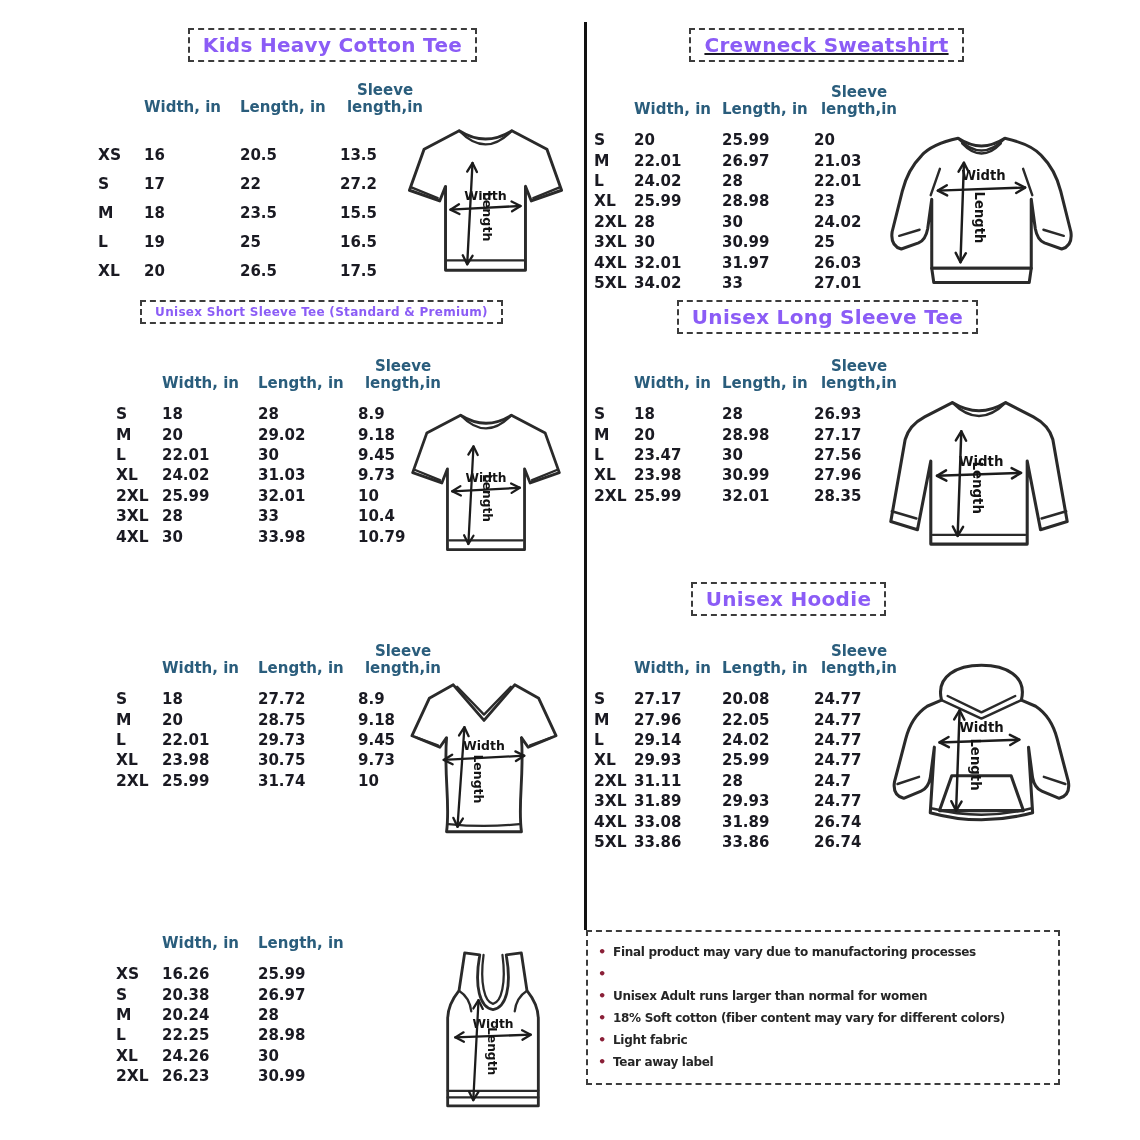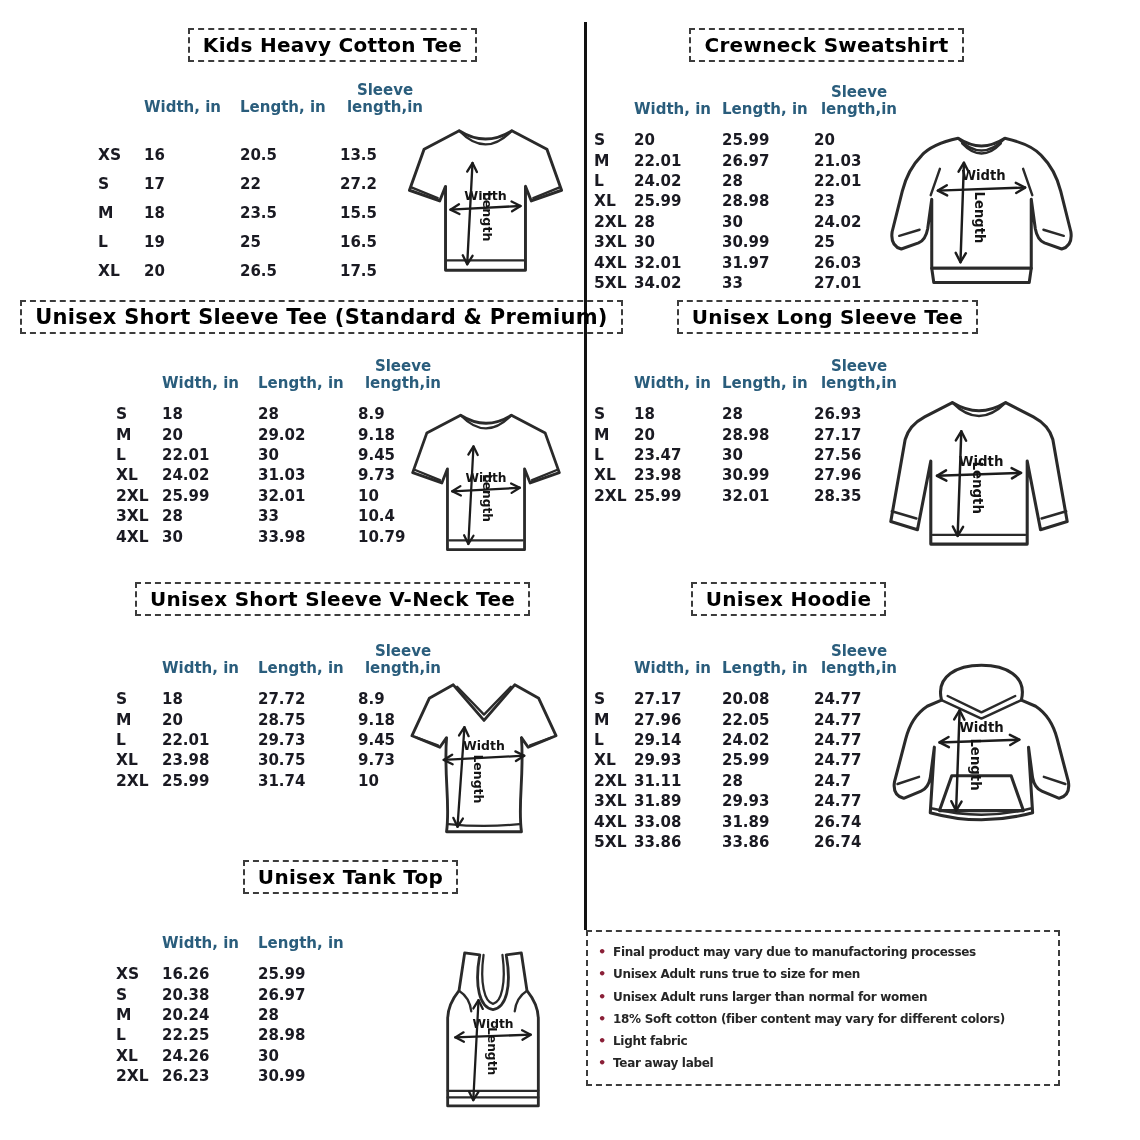--- a/index.html
+++ b/index.html
@@ -4,23 +4,23 @@
 <style>
   html,body{margin:0;padding:0;background:#fff;}
   #page{
     position:relative;width:1140px;height:1140px;background:#ffffff;
     font-family:"DejaVu Sans", sans-serif;color:#1a1a22;overflow:hidden;
   }
   .panel{position:absolute;}
   .title-row{display:flex;justify-content:center;}
   .title{
     display:inline-block;border:2px dashed #3c3c3c;padding:3px 13px;
-    color:#000000;font-size:20px;font-weight:bold;white-space:nowrap;letter-spacing:.3px;
+    color:#8b5cf6;font-size:20px;font-weight:bold;white-space:nowrap;letter-spacing:.3px;
   }
-  .title-sm{font-size:21px;}
+  .title-sm{font-size:12px;}
   .table{position:absolute;}
   .g-left{--gtc:46px 96px 100px 90px;}
   .g-right{--gtc:40px 88px 92px 90px;}
   .thead{
     display:grid;grid-template-columns:var(--gtc);align-items:end;height:40px;
     margin-bottom:12px;color:#2a5d7c;font-weight:bold;font-size:15px;line-height:17px;
   }
   .kids-gap .thead{margin-bottom:24px;}
   .hcell.sleeve{white-space:pre-line;text-align:center;}
   .trow{display:grid;grid-template-columns:var(--gtc);align-items:center;height:20.4px;}
@@ -112,21 +112,21 @@
       <g class="dim" transform="rotate(3 84 108)">
         <path d="M84,57 V161"></path>
           <path d="M79,66 L84,57 L89,66"></path>
           <path d="M79,152 L84,161 L89,152"></path>
       </g>
       <text x="97" y="112" text-anchor="middle" transform="rotate(90 97 112)">Length</text>
     </svg>
   </section>
 
   <section class="panel" style="left:592px;top:28px;width:523px;height:270px;">
-    <div class="title-row" style="padding-right:54px;">
+    <div class="title-row" style="padding-right:54px;text-decoration:underline;">
       <span class="title">Crewneck Sweatshirt</span>
     </div>
     <div class="table g-right" style="left:2px;top:50px;">
       <div class="thead">
         <span class="hcell size"></span>
         <span class="hcell">Width, in</span>
         <span class="hcell">Length, in</span>
         <span class="hcell sleeve">Sleeve
 length,in</span>
       </div>
@@ -363,23 +363,20 @@
       <g class="dim" transform="rotate(2 86 100)">
         <path d="M86,50 V152"></path>
           <path d="M81,59 L86,50 L91,59"></path>
           <path d="M81,143 L86,152 L91,143"></path>
       </g>
       <text x="99" y="105" text-anchor="middle" transform="rotate(90 99 105)">Length</text>
     </svg>
   </section>
 
   <section class="panel" style="left:80px;top:582px;width:505px;height:270px;">
-    <div class="title-row">
-      <span class="title">Unisex Short Sleeve V-Neck Tee</span>
-    </div>
     <div class="table g-left" style="left:36px;top:55px;">
       <div class="thead">
         <span class="hcell size"></span>
         <span class="hcell">Width, in</span>
         <span class="hcell">Length, in</span>
         <span class="hcell sleeve">Sleeve
 length,in</span>
       </div>
       <div class="tbody">
 
@@ -528,23 +525,20 @@
       <g class="dim" transform="rotate(2 82 100)">
         <path d="M82,52 V150"></path>
           <path d="M77,61 L82,52 L87,61"></path>
           <path d="M77,141 L82,150 L87,141"></path>
       </g>
       <text x="95" y="105" text-anchor="middle" transform="rotate(90 95 105)">Length</text>
     </svg>
   </section>
 
   <section class="panel" style="left:80px;top:860px;width:505px;height:278px;">
-    <div class="title-row" style="padding-left:36px;">
-      <span class="title">Unisex Tank Top</span>
-    </div>
     <div class="table g-left" style="left:36px;top:52px;">
       <div class="thead">
         <span class="hcell size"></span>
         <span class="hcell">Width, in</span>
         <span class="hcell">Length, in</span>
         <span class="hcell sleeve"></span>
       </div>
       <div class="tbody">
 
           <div class="trow">
@@ -615,21 +609,20 @@
   <aside class="notes" style="left:586px;top:930px;width:450px;">
     <div>
 
         <div class="note-line">
           <span class="bullet">•</span>
           <span class="note-text">Final product may vary due to manufactoring processes</span>
         </div>
 
         <div class="note-line">
           <span class="bullet">•</span>
-          <span class="note-text">Unisex Adult runs true to size for men</span>
         </div>
 
         <div class="note-line">
           <span class="bullet">•</span>
           <span class="note-text">Unisex Adult runs larger than normal for women</span>
         </div>
 
         <div class="note-line">
           <span class="bullet">•</span>
           <span class="note-text">18% Soft cotton (fiber content may vary for different colors)</span>

